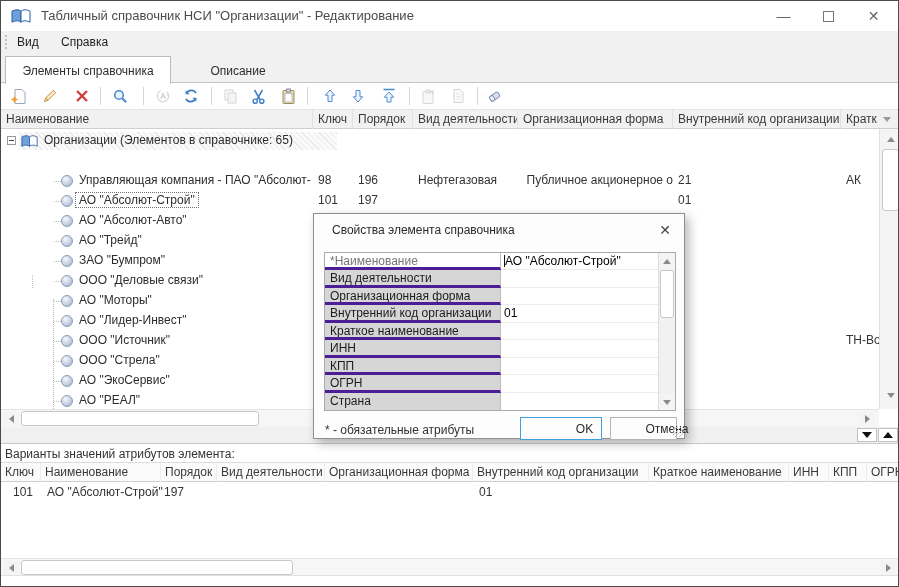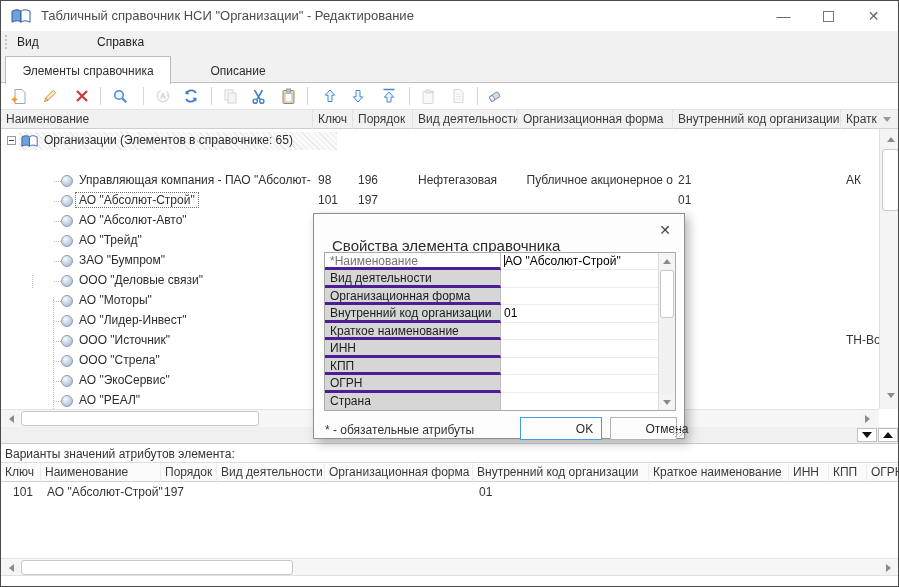--- a/index.html
+++ b/index.html
@@ -14,21 +14,21 @@
   .winbtn { position:absolute; top:0; width:45px; height:30px; display:flex; align-items:center; justify-content:center; color:#666; }
   .btn-min { left:760px; font-size:14px; }
   .btn-max { left:805px; }
   .btn-max i { display:block; width:11px; height:11px; border:1px solid #777; }
   .btn-close { left:850px; font-size:14px; }
 
   
   .menubar { position:absolute; left:0; top:30px; width:100%; height:22px; background:#f1f1f1; }
   .menu-grip { position:absolute; left:4px; top:4px; width:3px; height:14px; border-left:2px dotted #c2c2c2; }
   .menu-item { position:absolute; top:0; height:22px; line-height:22px; padding:0 8px; color:#1d1d1d; }
-  .mi-0 { left:8px; } .mi-1 { left:52px;margin-left:36px; }
+  .mi-0 { left:8px; } .mi-1 { left:52px; }
 
   
   .tabstrip { position:absolute; left:0; top:52px; width:100%; height:30px; background:#f1f1f1; border-bottom:1px solid #c3c3c3; }
   .tab { position:absolute; display:flex; align-items:center; justify-content:center; color:#2e2e2e; }
   .tab-active { left:4px; top:3px; width:166px; height:28px; background:#fff; border:1px solid #bcbcbc; border-bottom:none; z-index:2; }
   .tab-inactive { left:170px; top:5px; width:134px; height:25px; }
 
   
   .toolbar { position:absolute; left:0; top:82px; width:100%; height:26px; background:#fff; }
   .tbtn { position:absolute; top:1px; width:26px; height:24px; display:flex; align-items:center; justify-content:center; }
@@ -85,21 +85,21 @@
   .b0{left:0;width:40px;} .b1{left:40px;width:120px;} .b2{left:160px;width:56px;} .b3{left:216px;width:108px;}
   .b4{left:324px;width:148px;} .b5{left:472px;width:176px;} .b6{left:648px;width:140px;} .b7{left:788px;width:40px;}
   .b8{left:828px;width:38px;} .b9{left:866px;width:33px;border-right:none;}
   .brow { position:absolute; left:0; top:39px; width:899px; height:19px; }
   .bc { position:absolute; top:2px; white-space:nowrap; color:#333; }
   .bck{left:12px;} .bcn{left:46px;} .bco{left:163px;} .bcc{left:478px;}
   .hsb-bot { position:absolute; left:0; top:114px; width:899px; height:18px; background:#f6f6f6; border-top:1px solid #e4e4e4; border-bottom:1px solid #e0e0e0; }
 
   
   .dialog { position:absolute; left:312px; top:212px; width:372px; height:226px; background:#fdfdfd; border:1px solid #8f8f8f; box-shadow:4px 4px 10px rgba(0,0,0,.28); z-index:10; }
-  .dtitle { position:absolute; left:18px; top:23px; font-size:15px; color:#2b2b2b; }
+  .dtitle { position:absolute; left:18px; top:9px; font-size:12px; color:#2b2b2b; }
   .dclose { position:absolute; right:8px; top:5px; width:22px; height:22px; display:flex; align-items:center; justify-content:center; color:#444; font-size:14px; }
   .pgrid { position:absolute; left:10px; top:38px; width:352px; height:159px; border:1px solid #a9a9a9; background:#fff; }
   .grow { display:flex; height:17.44px; }
   .glabel { width:176px; background:#d6d6d6; border-bottom:3px solid #4c1d95; border-right:1px solid #bdbdbd; padding:1px 5px; white-space:nowrap; overflow:hidden; color:#1c1c1c; }
   .grow-first .glabel { background:#fff; color:#757575; }
   .gvalue { flex:1; border-bottom:1px solid #ececec; padding:1px 3px; white-space:nowrap; overflow:hidden; color:#000; margin-right:17px; }
   .caret { display:inline-block; width:1px; height:12px; background:#111; vertical-align:-2px; }
   .gsb { position:absolute; right:0; top:0; width:17px; height:157px; background:#f1f1f1; border-left:1px solid #dcdcdc; }
   .dfoot { position:absolute; left:11px; top:209px; color:#333; }
   .dbtn { position:absolute; top:203px; height:23px; background:#fdfdfd; display:flex; align-items:center; justify-content:center; color:#2b2b2b;padding-left:47px; }

